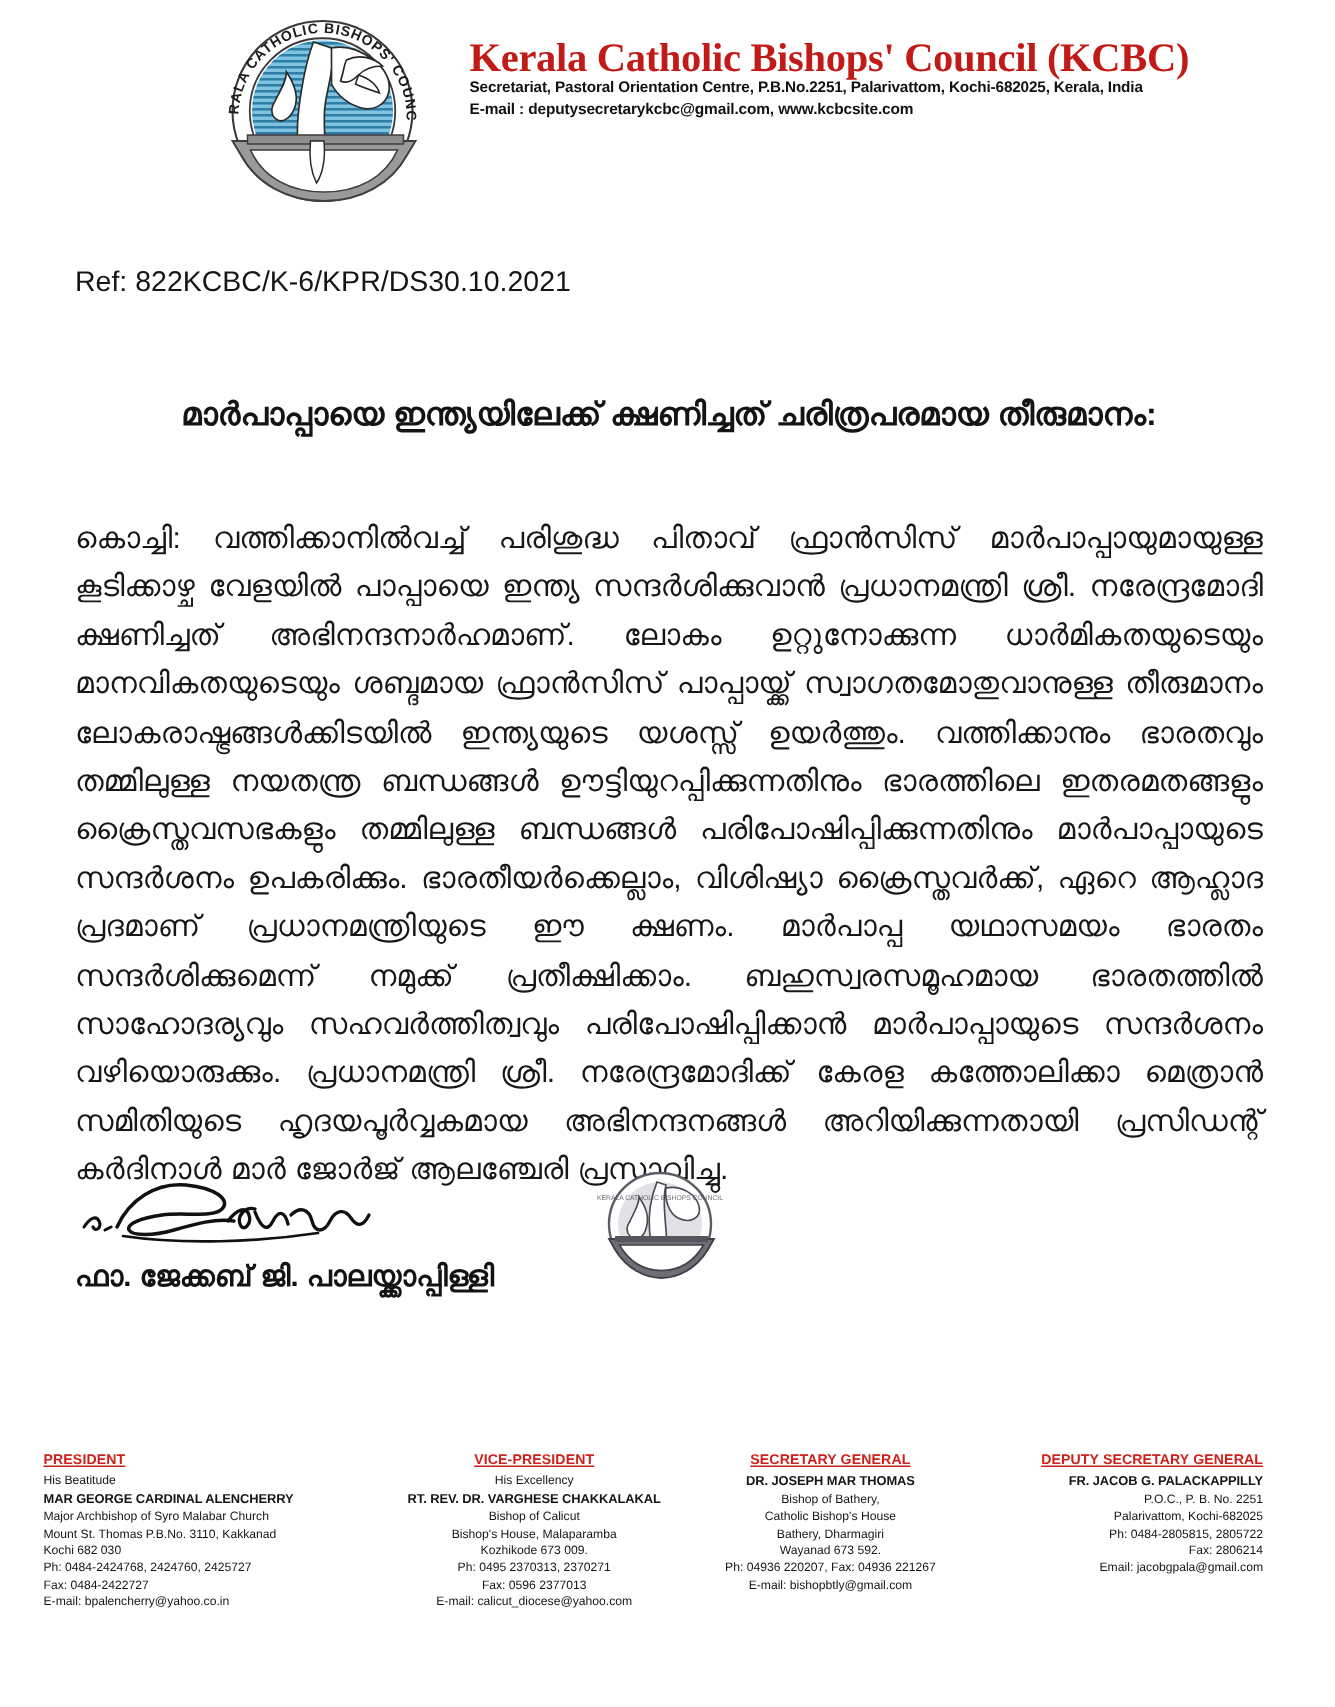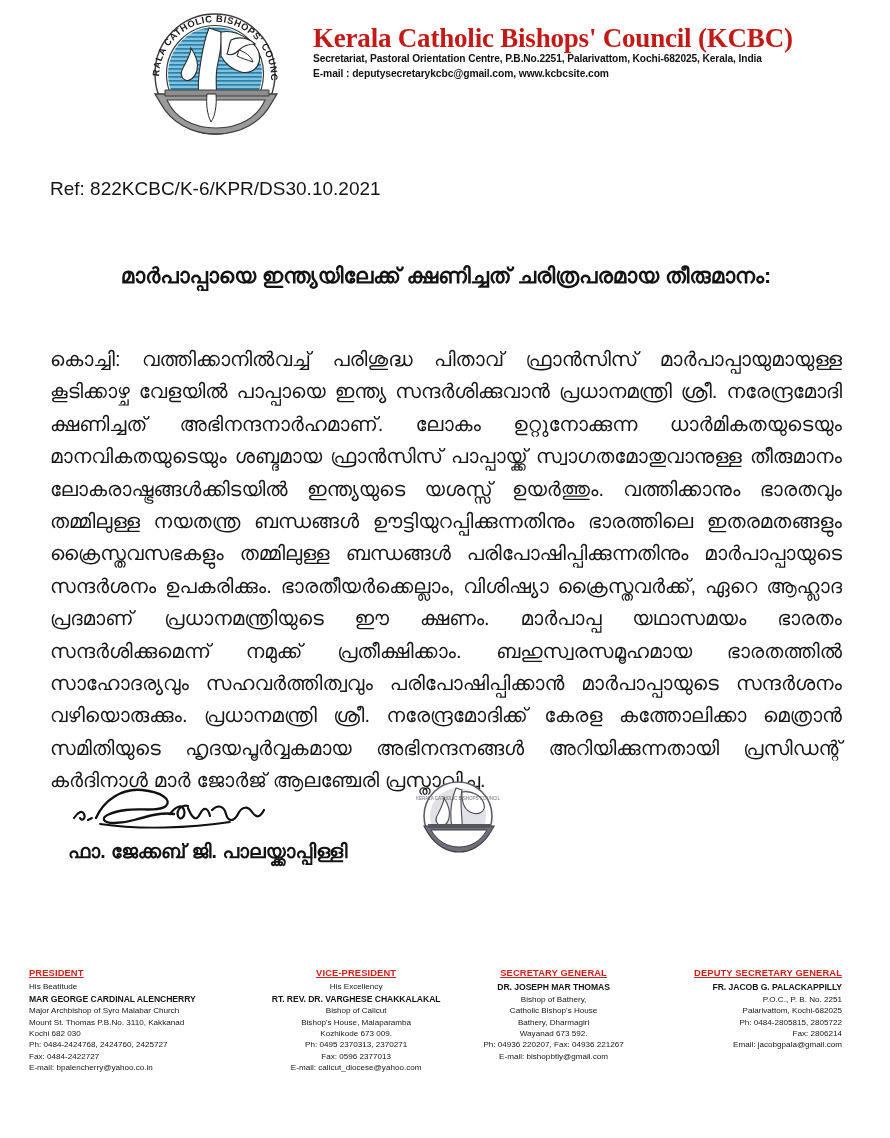--- a/index.html
+++ b/index.html
@@ -97,21 +97,21 @@
     font-family: "Liberation Sans", sans-serif;
     font-size: 20px;
     line-height: 1.62;
     color: #171717;
     word-spacing: 0.5px;
   }
 
   
   .sign-area {
     position: absolute;
-    left: 68px; top: 778px;
+    left: 50px; top: 778px;
     width: 792px;
     height: 160px;
   }
   .sig-mark {
     position: absolute;
     left: 2px; top: 6px;
     width: 200px;
     height: 46px;
   }
   .seal-small {

